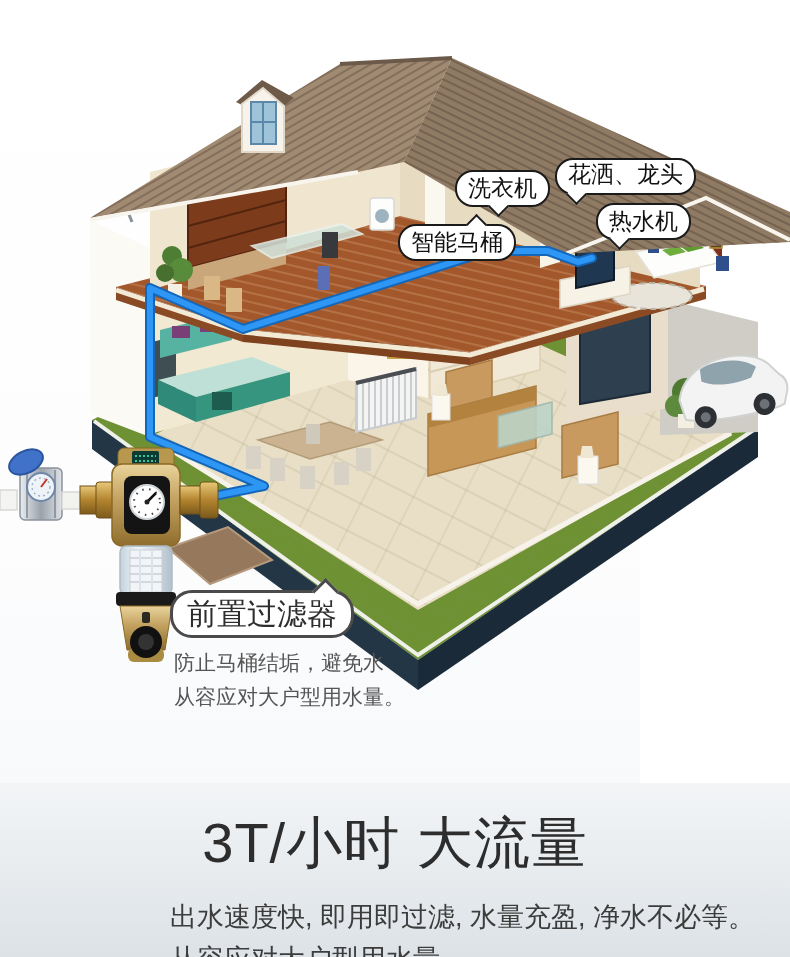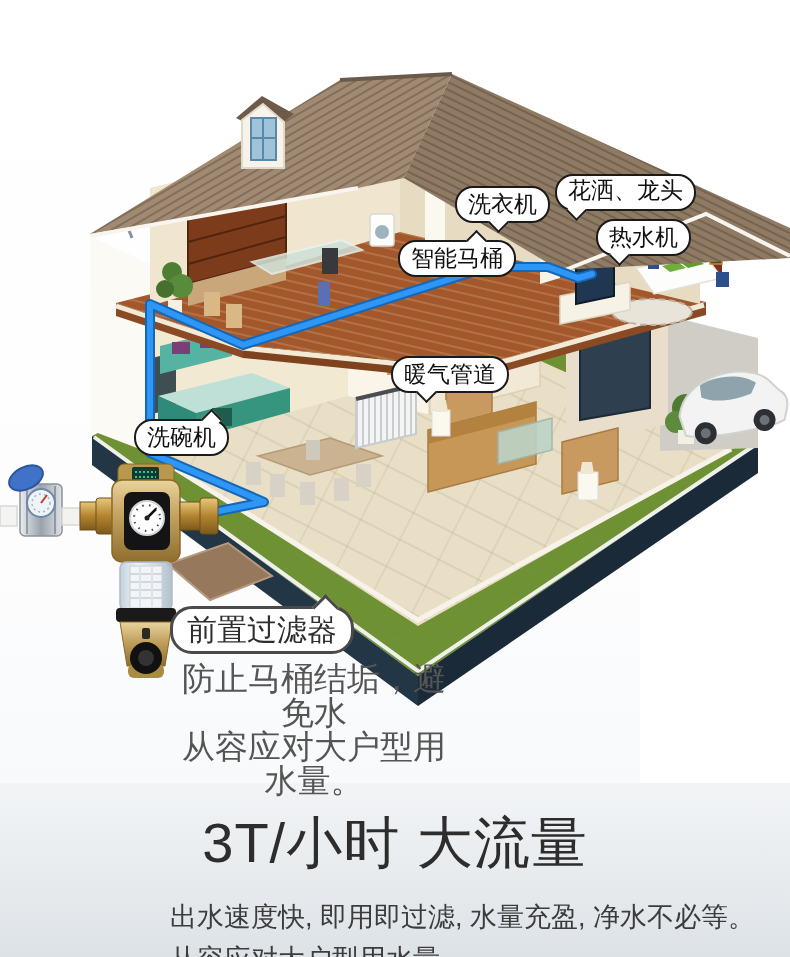--- a/index.html
+++ b/index.html
@@ -1,34 +1,34 @@
 <!DOCTYPE html>
 <html><head>
 <meta charset="utf-8">
 <style>
   html,body{margin:0;padding:0;}
   body{width:790px;height:957px;overflow:hidden;position:relative;
        font-family:"Liberation Sans","DejaVu Sans",sans-serif;background:#fff;}
   .page{position:absolute;inset:0;width:790px;height:957px;overflow:hidden;}
-  .top-section{position:absolute;left:0;top:16px;width:640px;height:783px;
-       background:linear-gradient(180deg,#ffffff 0%,#fdfdfe 70%,#f7f9fa 100%);text-align:center;}
+  .top-section{position:absolute;left:0;top:0;width:640px;height:783px;
+       background:linear-gradient(180deg,#ffffff 0%,#fdfdfe 70%,#f7f9fa 100%);}
   .house-svg{position:absolute;left:0;top:0;}
   
   .bubble{position:absolute;background:#fff;border:2px solid #1a1a1a;border-radius:18px;
        padding:1px 11px;font-size:23px;line-height:31px;color:#111;white-space:nowrap;z-index:30;}
   .tail{position:absolute;width:13px;height:13px;background:#fff;transform:rotate(45deg);}
   .t-down{border-right:2px solid #1a1a1a;border-bottom:2px solid #1a1a1a;bottom:-9px;}
   .t-up{border-left:2px solid #1a1a1a;border-top:2px solid #1a1a1a;top:-9px;}
   
   .pf-label{position:absolute;left:170px;top:590px;background:#fff;border:3px solid #4a4a4a;
        border-radius:22px;padding:2px 14px;font-size:30px;line-height:38px;color:#2e2e2e;
        white-space:nowrap;z-index:30;}
   .pf-label .tail{width:16px;height:16px;border-left:3px solid #4a4a4a;border-top:3px solid #4a4a4a;
        top:-11px;right:16px;}
-  .pf-desc{position:absolute;left:174px;top:646px;width:280px;font-size:33px;line-height:34px;
+  .pf-desc{position:absolute;left:174px;top:646px;width:280px;font-size:21px;line-height:34px;
        color:#555;z-index:30;}
   
   .bottom-section{position:absolute;left:0;top:783px;width:790px;height:174px;
        background:linear-gradient(180deg,#f2f4f6 0%,#e7ebee 55%,#dde2e7 100%);}
   .headline{position:absolute;left:0;top:28px;width:790px;text-align:center;
        font-size:56px;line-height:64px;color:#2d2d2d;letter-spacing:1px;}
   .subline{position:absolute;left:170px;top:114px;font-size:27px;line-height:40px;
        color:#3c3c3c;white-space:nowrap;}
   .subline2{position:absolute;left:170px;top:156px;font-size:27px;line-height:40px;
        color:#3c3c3c;white-space:nowrap;}
@@ -309,28 +309,20 @@
       <span class="tail t-down" style="left:12px;"></span>
     </div>
     <div class="bubble" style="left:596px;top:203px;">
       <span>热水机</span>
       <span class="tail t-down" style="left:14px;"></span>
     </div>
     <div class="bubble" style="left:398px;top:224px;">
       <span>智能马桶</span>
       <span class="tail t-up" style="right:30px;"></span>
     </div>
-    <div class="bubble" style="left:391px;top:340px;">
-      <span>暖气管道</span>
-      <span class="tail t-down" style="left:26px;"></span>
-    </div>
-    <div class="bubble" style="left:134px;top:403px;">
-      <span>洗碗机</span>
-      <span class="tail t-up" style="right:8px;"></span>
-    </div>
 
     <div class="pf-label">
       <span>前置过滤器</span>
       <span class="tail"></span>
     </div>
     <div class="pf-desc">
       <div>防止马桶结垢，避免水</div>
       <div>从容应对大户型用水量。</div>
     </div>
   </div>

